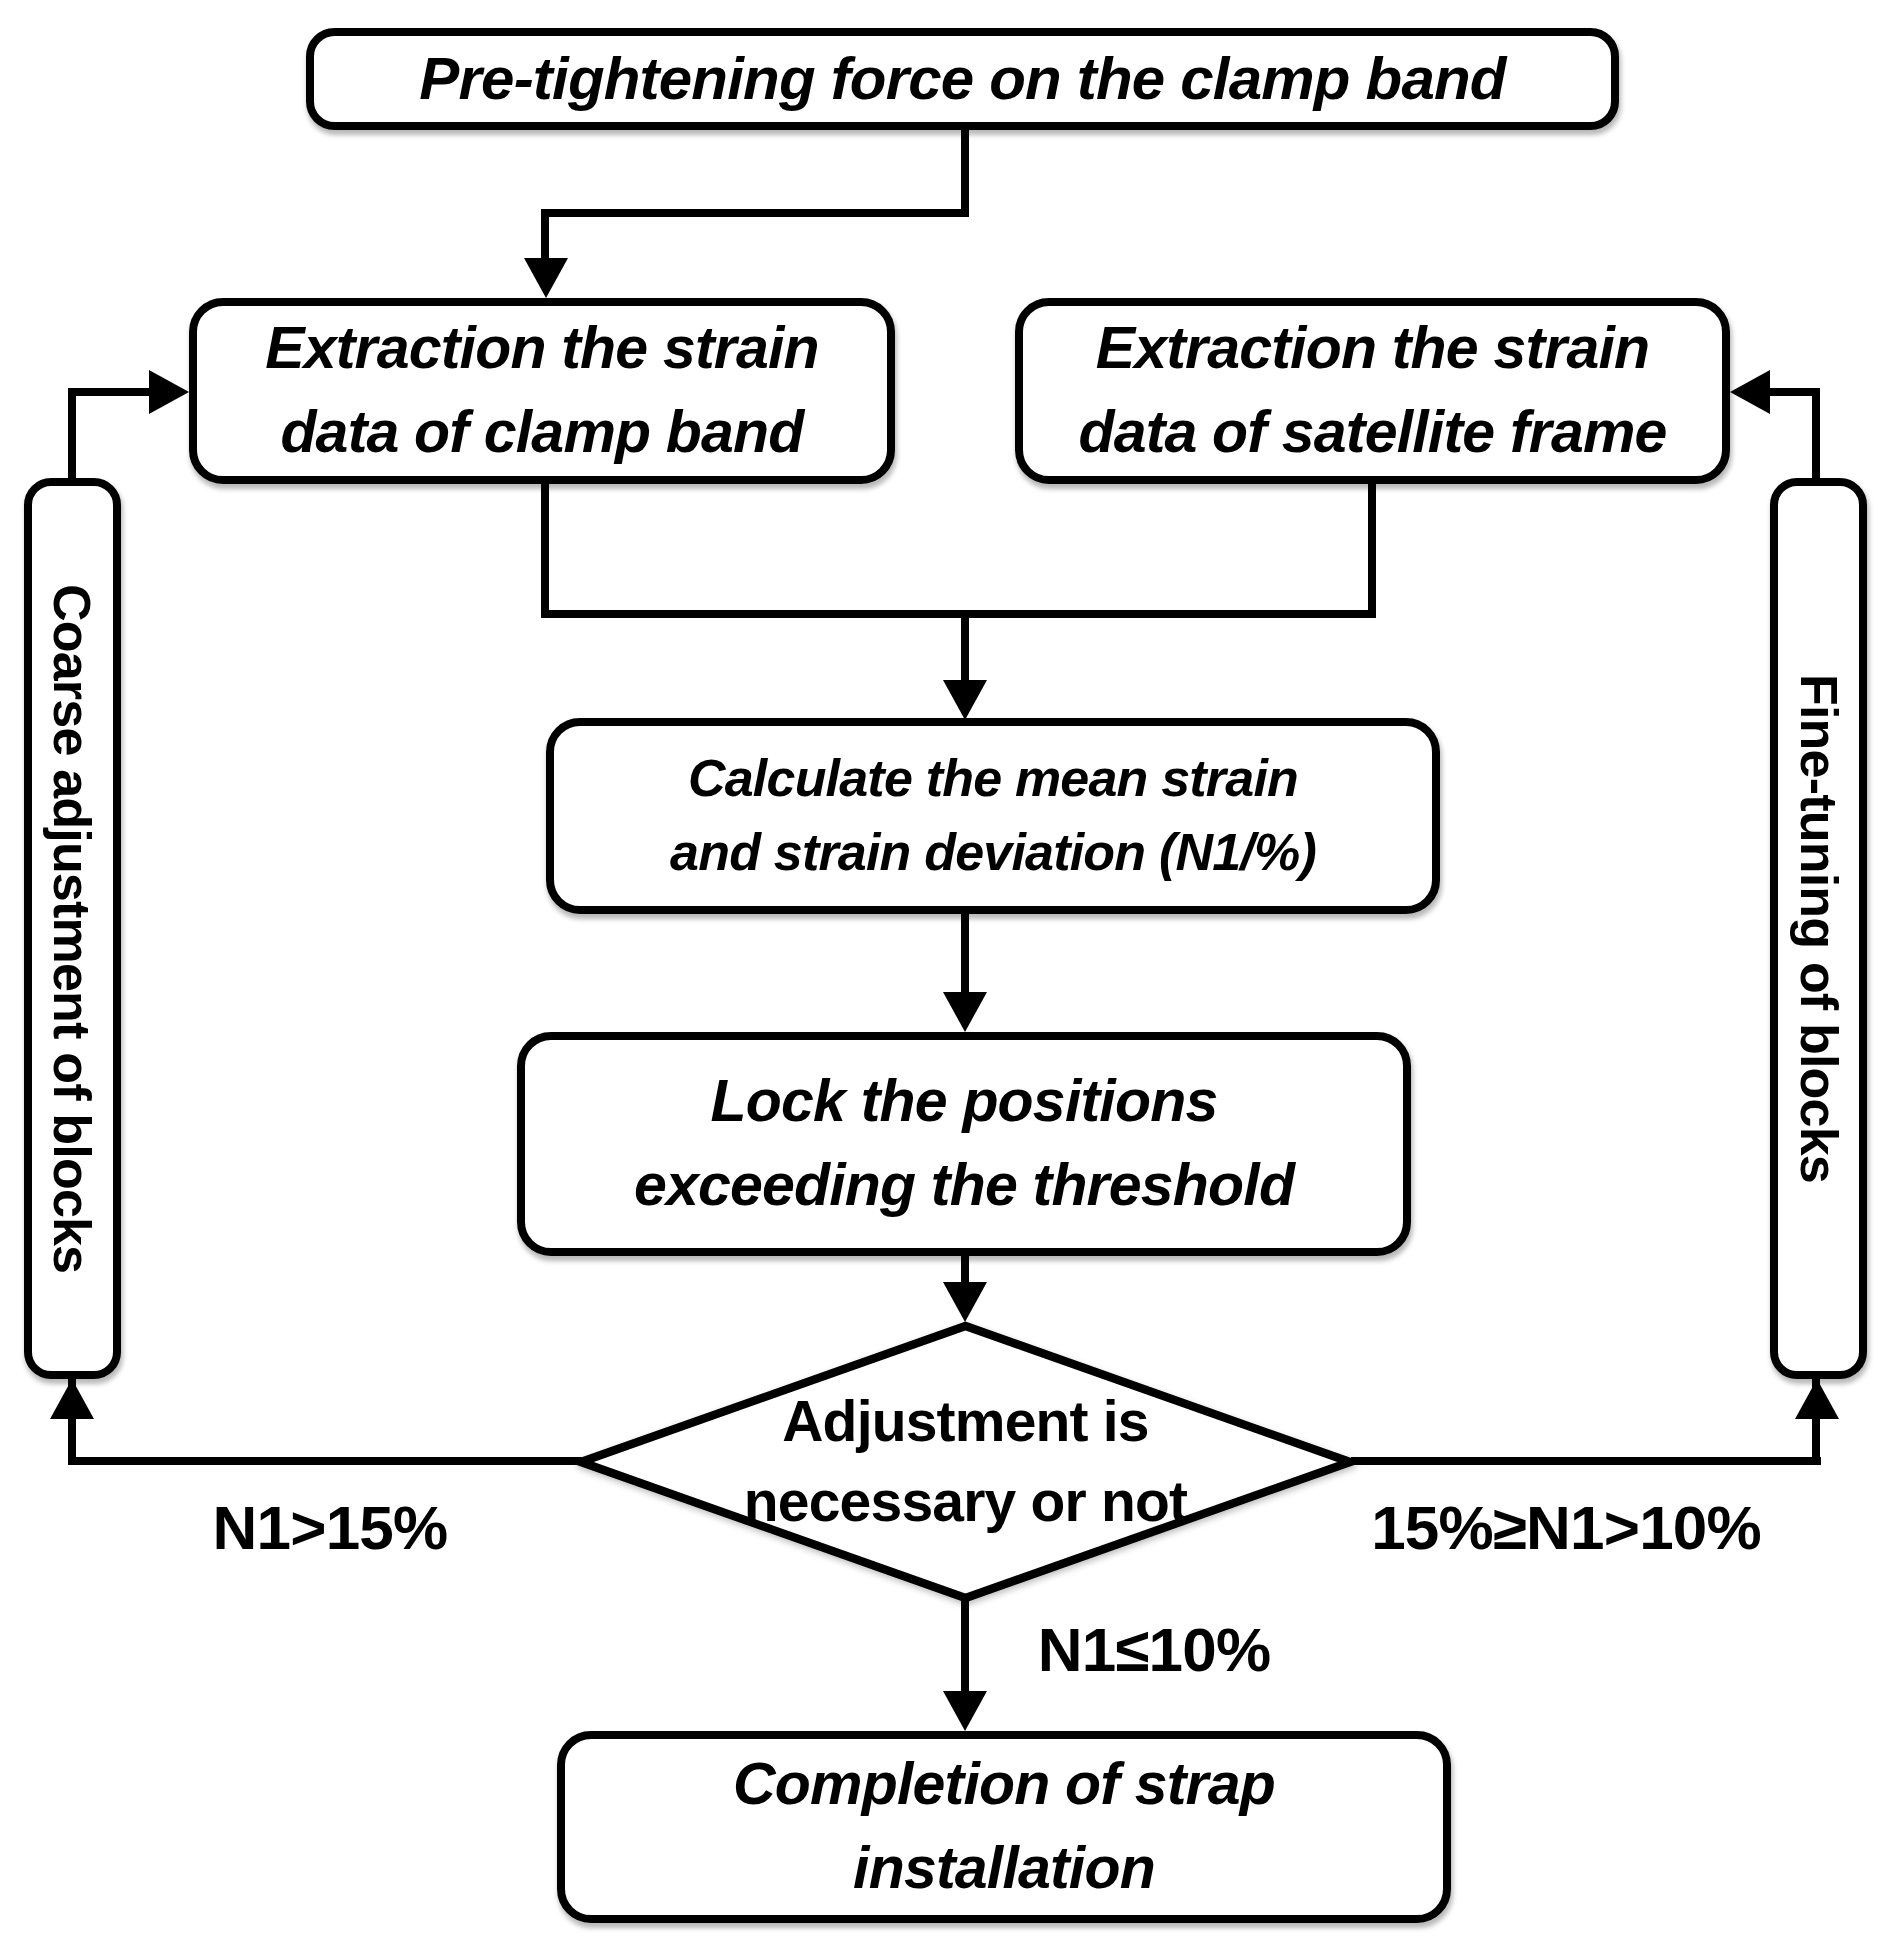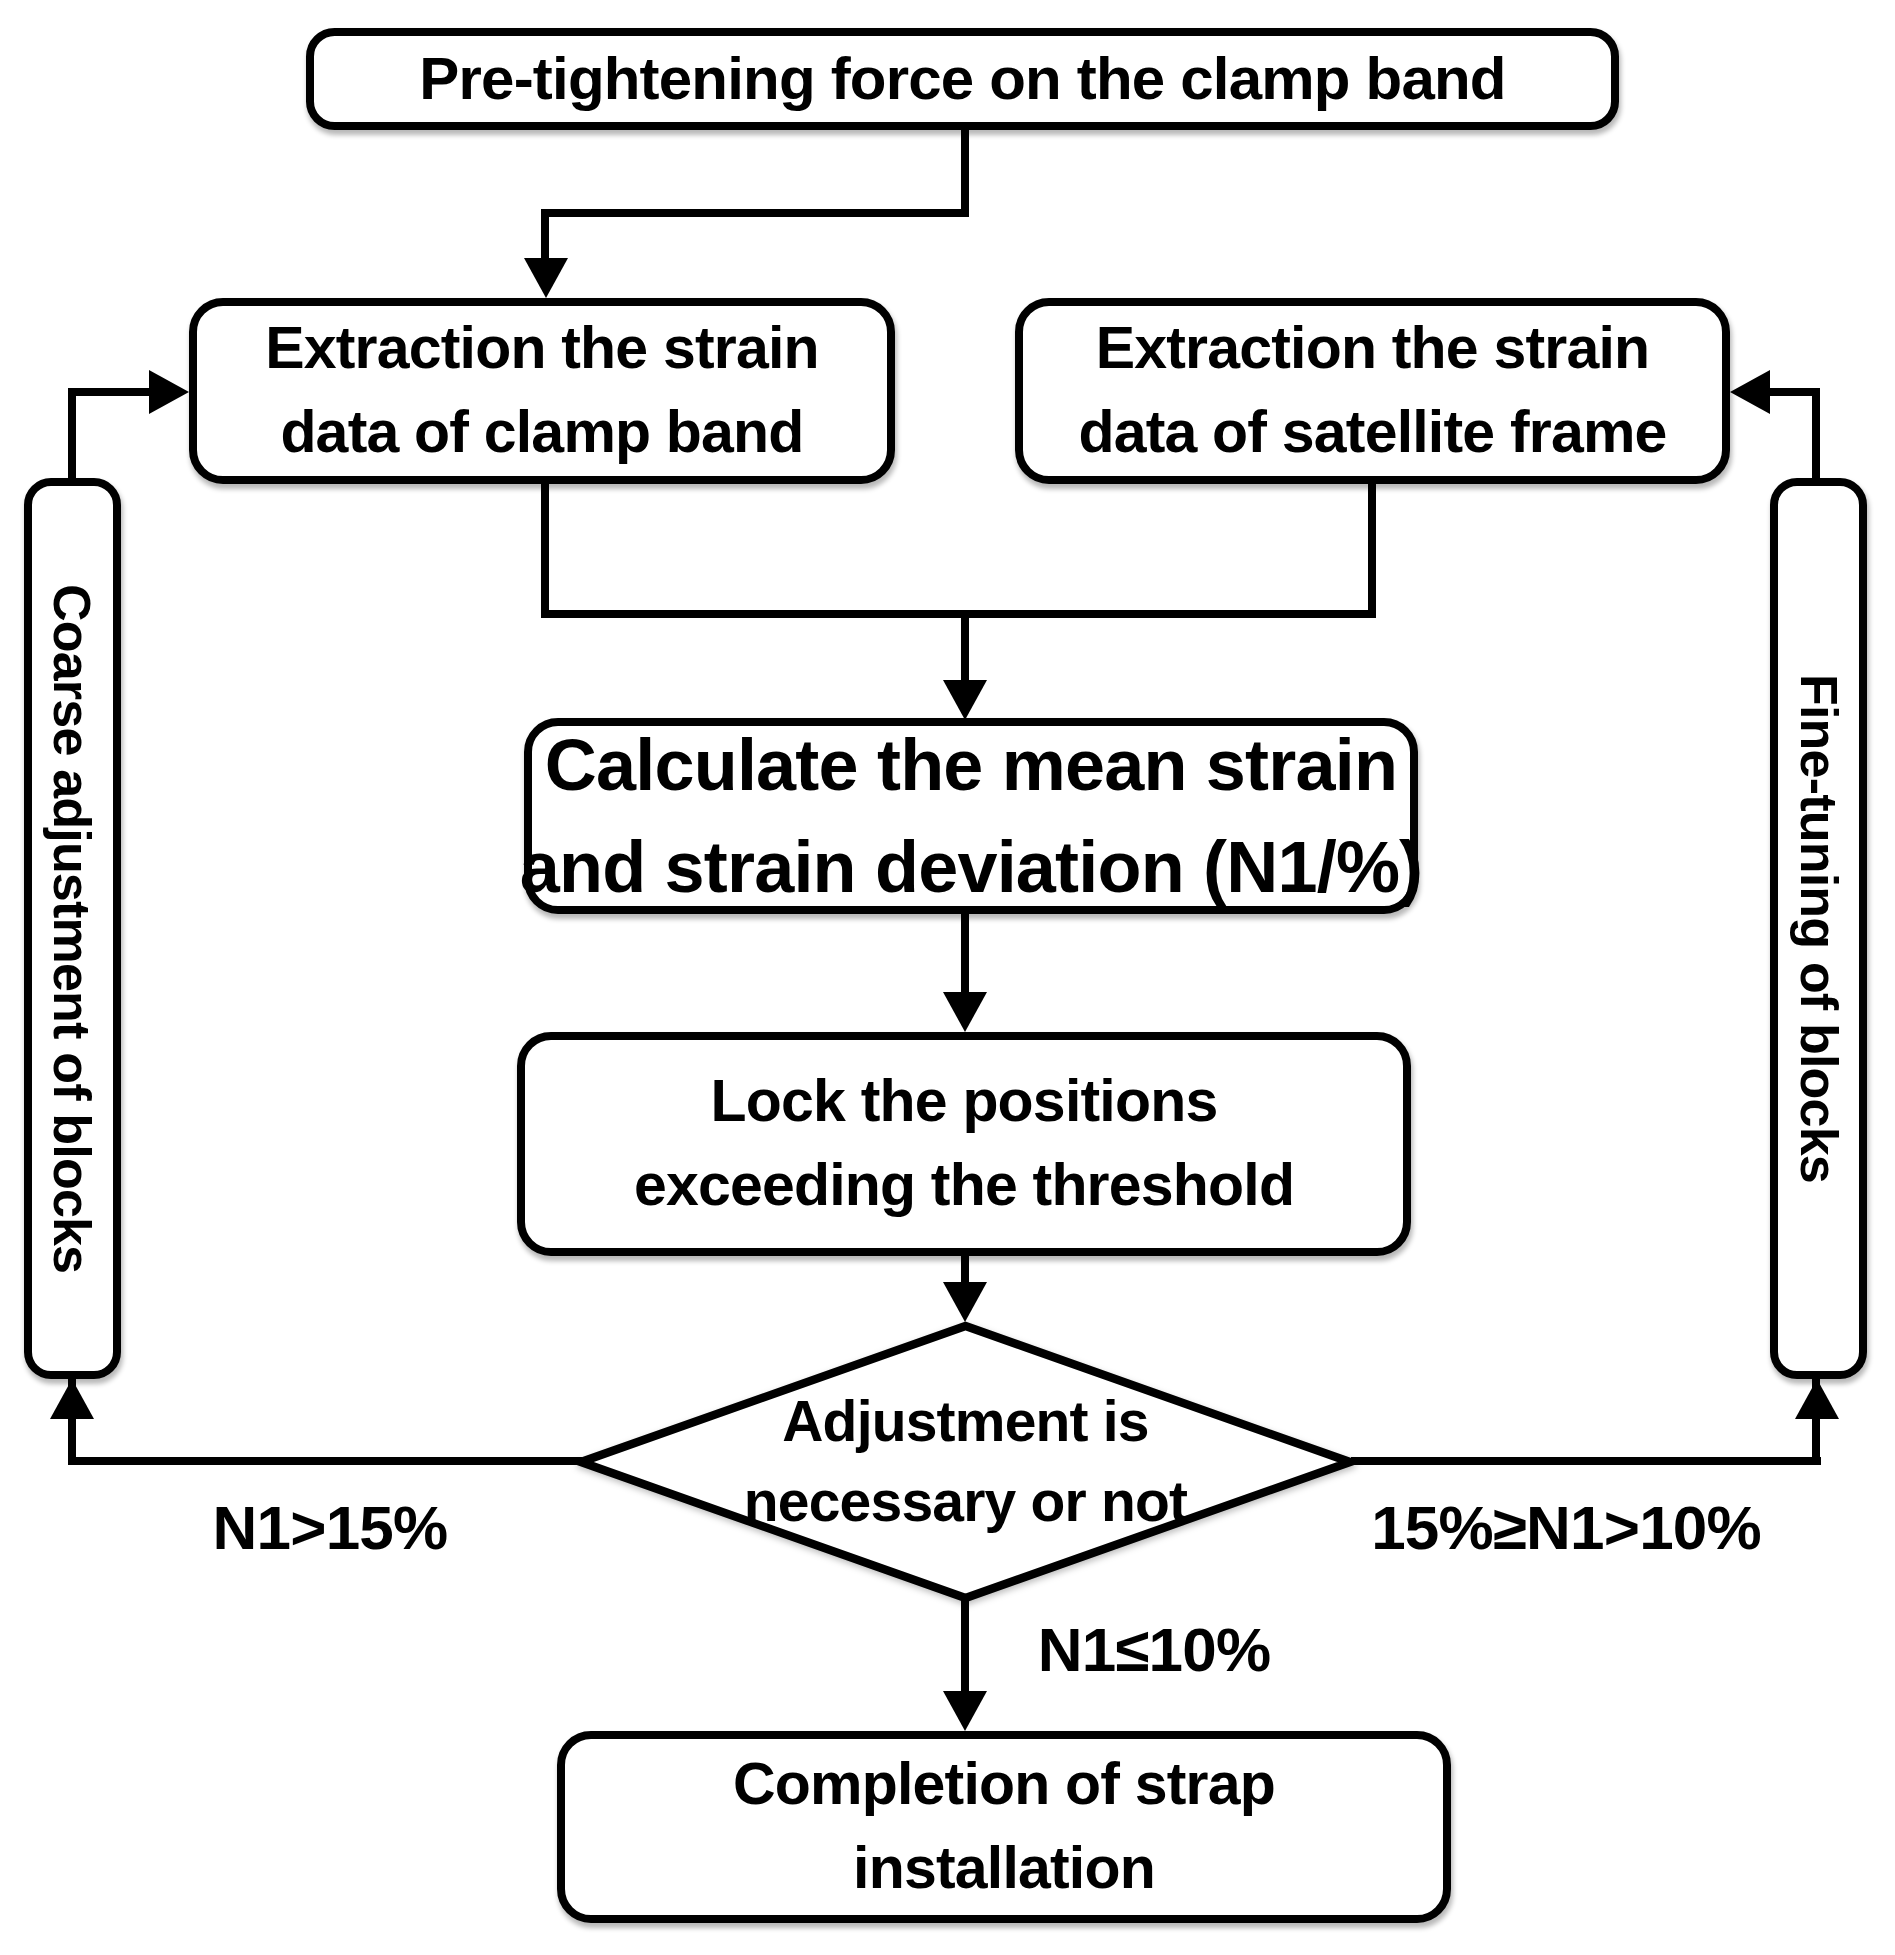--- a/index.html
+++ b/index.html
@@ -25,26 +25,26 @@
     border-radius: 34px;
     display: flex;
     flex-direction: column;
     align-items: center;
     justify-content: center;
     text-align: center;
     font-weight: bold;
     letter-spacing: -0.8px;
     box-shadow: 1.7px 4.2px 5px rgba(0,0,0,0.28);
   }
-  .node .nl { line-height: 1.42; white-space: nowrap; }
+  .node .nl { line-height: 1.42; white-space: nowrap; font-style: italic; }
 
   #node-top        { left: 306px;  top: 28px;   width: 1313px; height: 102px; font-size: 60px; border-radius: 28.5px; }
   #node-ex-left    { left: 189px;  top: 298px;  width: 706px;  height: 186px; font-size: 59px; }
   #node-ex-right   { left: 1015px; top: 298px;  width: 715px;  height: 186px; font-size: 59px; }
-  #node-calc       { left: 524px;  top: 718px;  width: 894px; height: 196px; font-size: 72px; }
+  #node-calc       { left: 546px;  top: 718px;  width: 894px; height: 196px; font-size: 52px; }
   #node-lock       { left: 517px;  top: 1032px; width: 894px; height: 224px; font-size: 59px; }
   #node-completion { left: 517px;  top: 1731px; width: 894px; height: 192px; font-size: 59px; margin-left: 40px; }
 
   
   .vbar {
     position: absolute;
     box-sizing: border-box;
     background: #ffffff;
     border: 8.4px solid #000000;
     border-radius: 27px;

